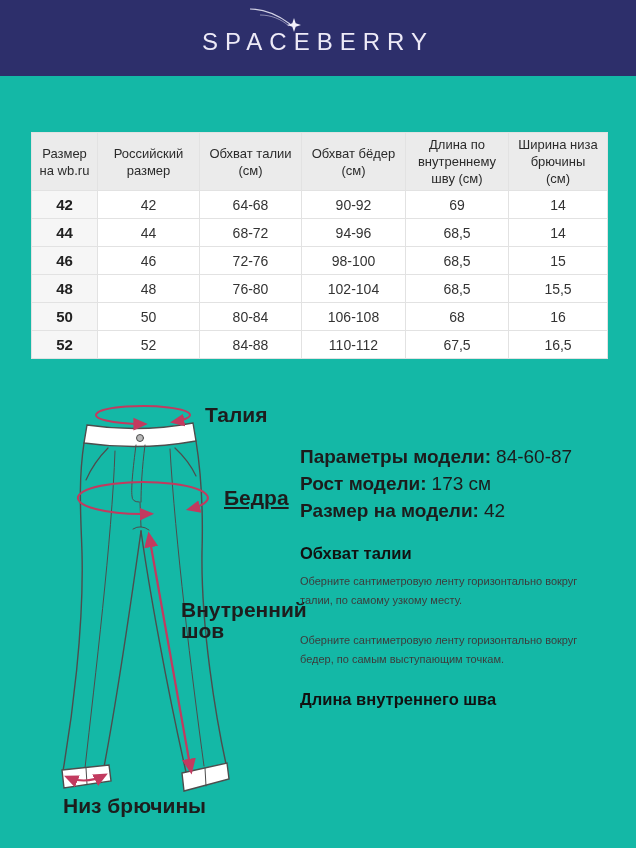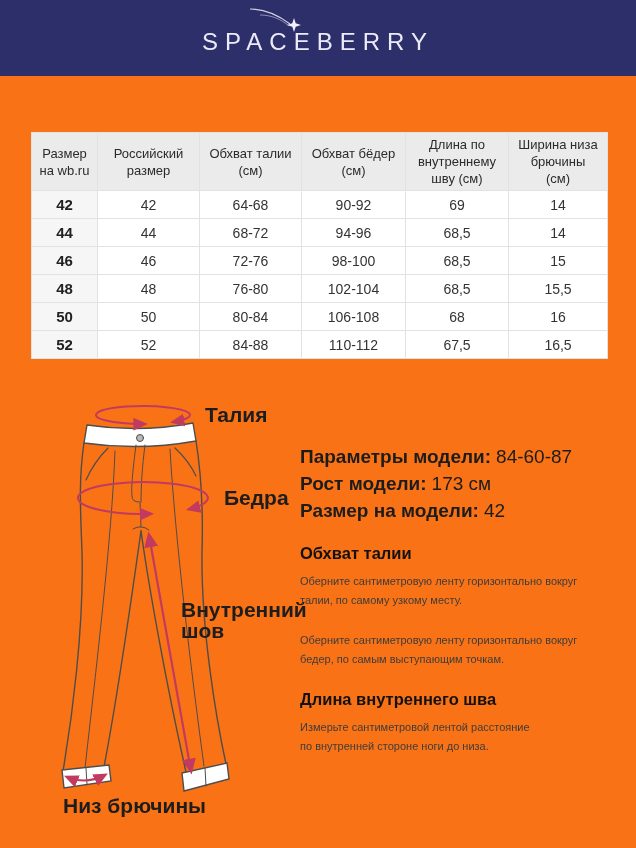--- a/index.html
+++ b/index.html
@@ -1,19 +1,19 @@
 <!DOCTYPE html>
 <html><head>
 <meta charset="utf-8">
 <style>
   * { margin:0; padding:0; box-sizing:border-box; }
   html,body { background:#ffffff; }
   .page {
     position:relative; width:636px; height:848px; overflow:hidden;
-    background:#f97316; font-family:"Liberation Sans", sans-serif; color:#222;
+    background:#14b8a6; font-family:"Liberation Sans", sans-serif; color:#222;
   }
 
   
   .brand-bar {
     position:absolute; left:0; top:0; width:636px; height:76px;
     background:#2d2f6b; display:flex; align-items:center; justify-content:center;
   }
   .logo { position:relative; margin-top:8px; }
   .logo-text {
     color:#edeaf7; font-size:24px; letter-spacing:7px; font-weight:400;
@@ -40,21 +40,21 @@
     background:#f6f6f6; font-weight:700; font-size:15px; color:#222222;
   }
 
   
   .pants-svg { position:absolute; left:20px; top:388px; }
   .d-label {
     position:absolute; font-size:21px; font-weight:600; color:#1d1d1d;
     white-space:pre-line; line-height:21px;
   }
   .lbl-waist   { left:205px; top:404px; }
-  .lbl-hips    { left:224px; top:487px; }
+  .lbl-hips    { left:224px; top:487px;text-decoration:underline; }
   .lbl-inseam  { left:181px; top:599px; width:115px; }
   .lbl-bottom  { left:63px;  top:795px; }
 
   
   .model-info { position:absolute; left:300px; top:447px; }
   .mi-line { font-size:19px; color:#1c1c1c; margin-bottom:8px; line-height:19px; }
   .mi-label { font-weight:700; margin-right:5px; }
 
   .guide { position:absolute; left:300px; top:544px; width:326px; }
   .guide-section { margin-bottom:21px; }
@@ -227,18 +227,16 @@
       <h3>Обхват талии</h3>
       <p>Оберните сантиметровую ленту горизонтально вокруг
 талии, по самому узкому месту.</p>
     </div>
     <div class="guide-section">
       <p>Оберните сантиметровую ленту горизонтально вокруг
 бедер, по самым выступающим точкам.</p>
     </div>
     <div class="guide-section">
       <h3>Длина внутреннего шва</h3>
-      <p>Измерьте сантиметровой лентой расстояние
-по внутренней стороне ноги до низа.</p>
     </div>
   </div>
 
 </div>
 
 </body></html>

